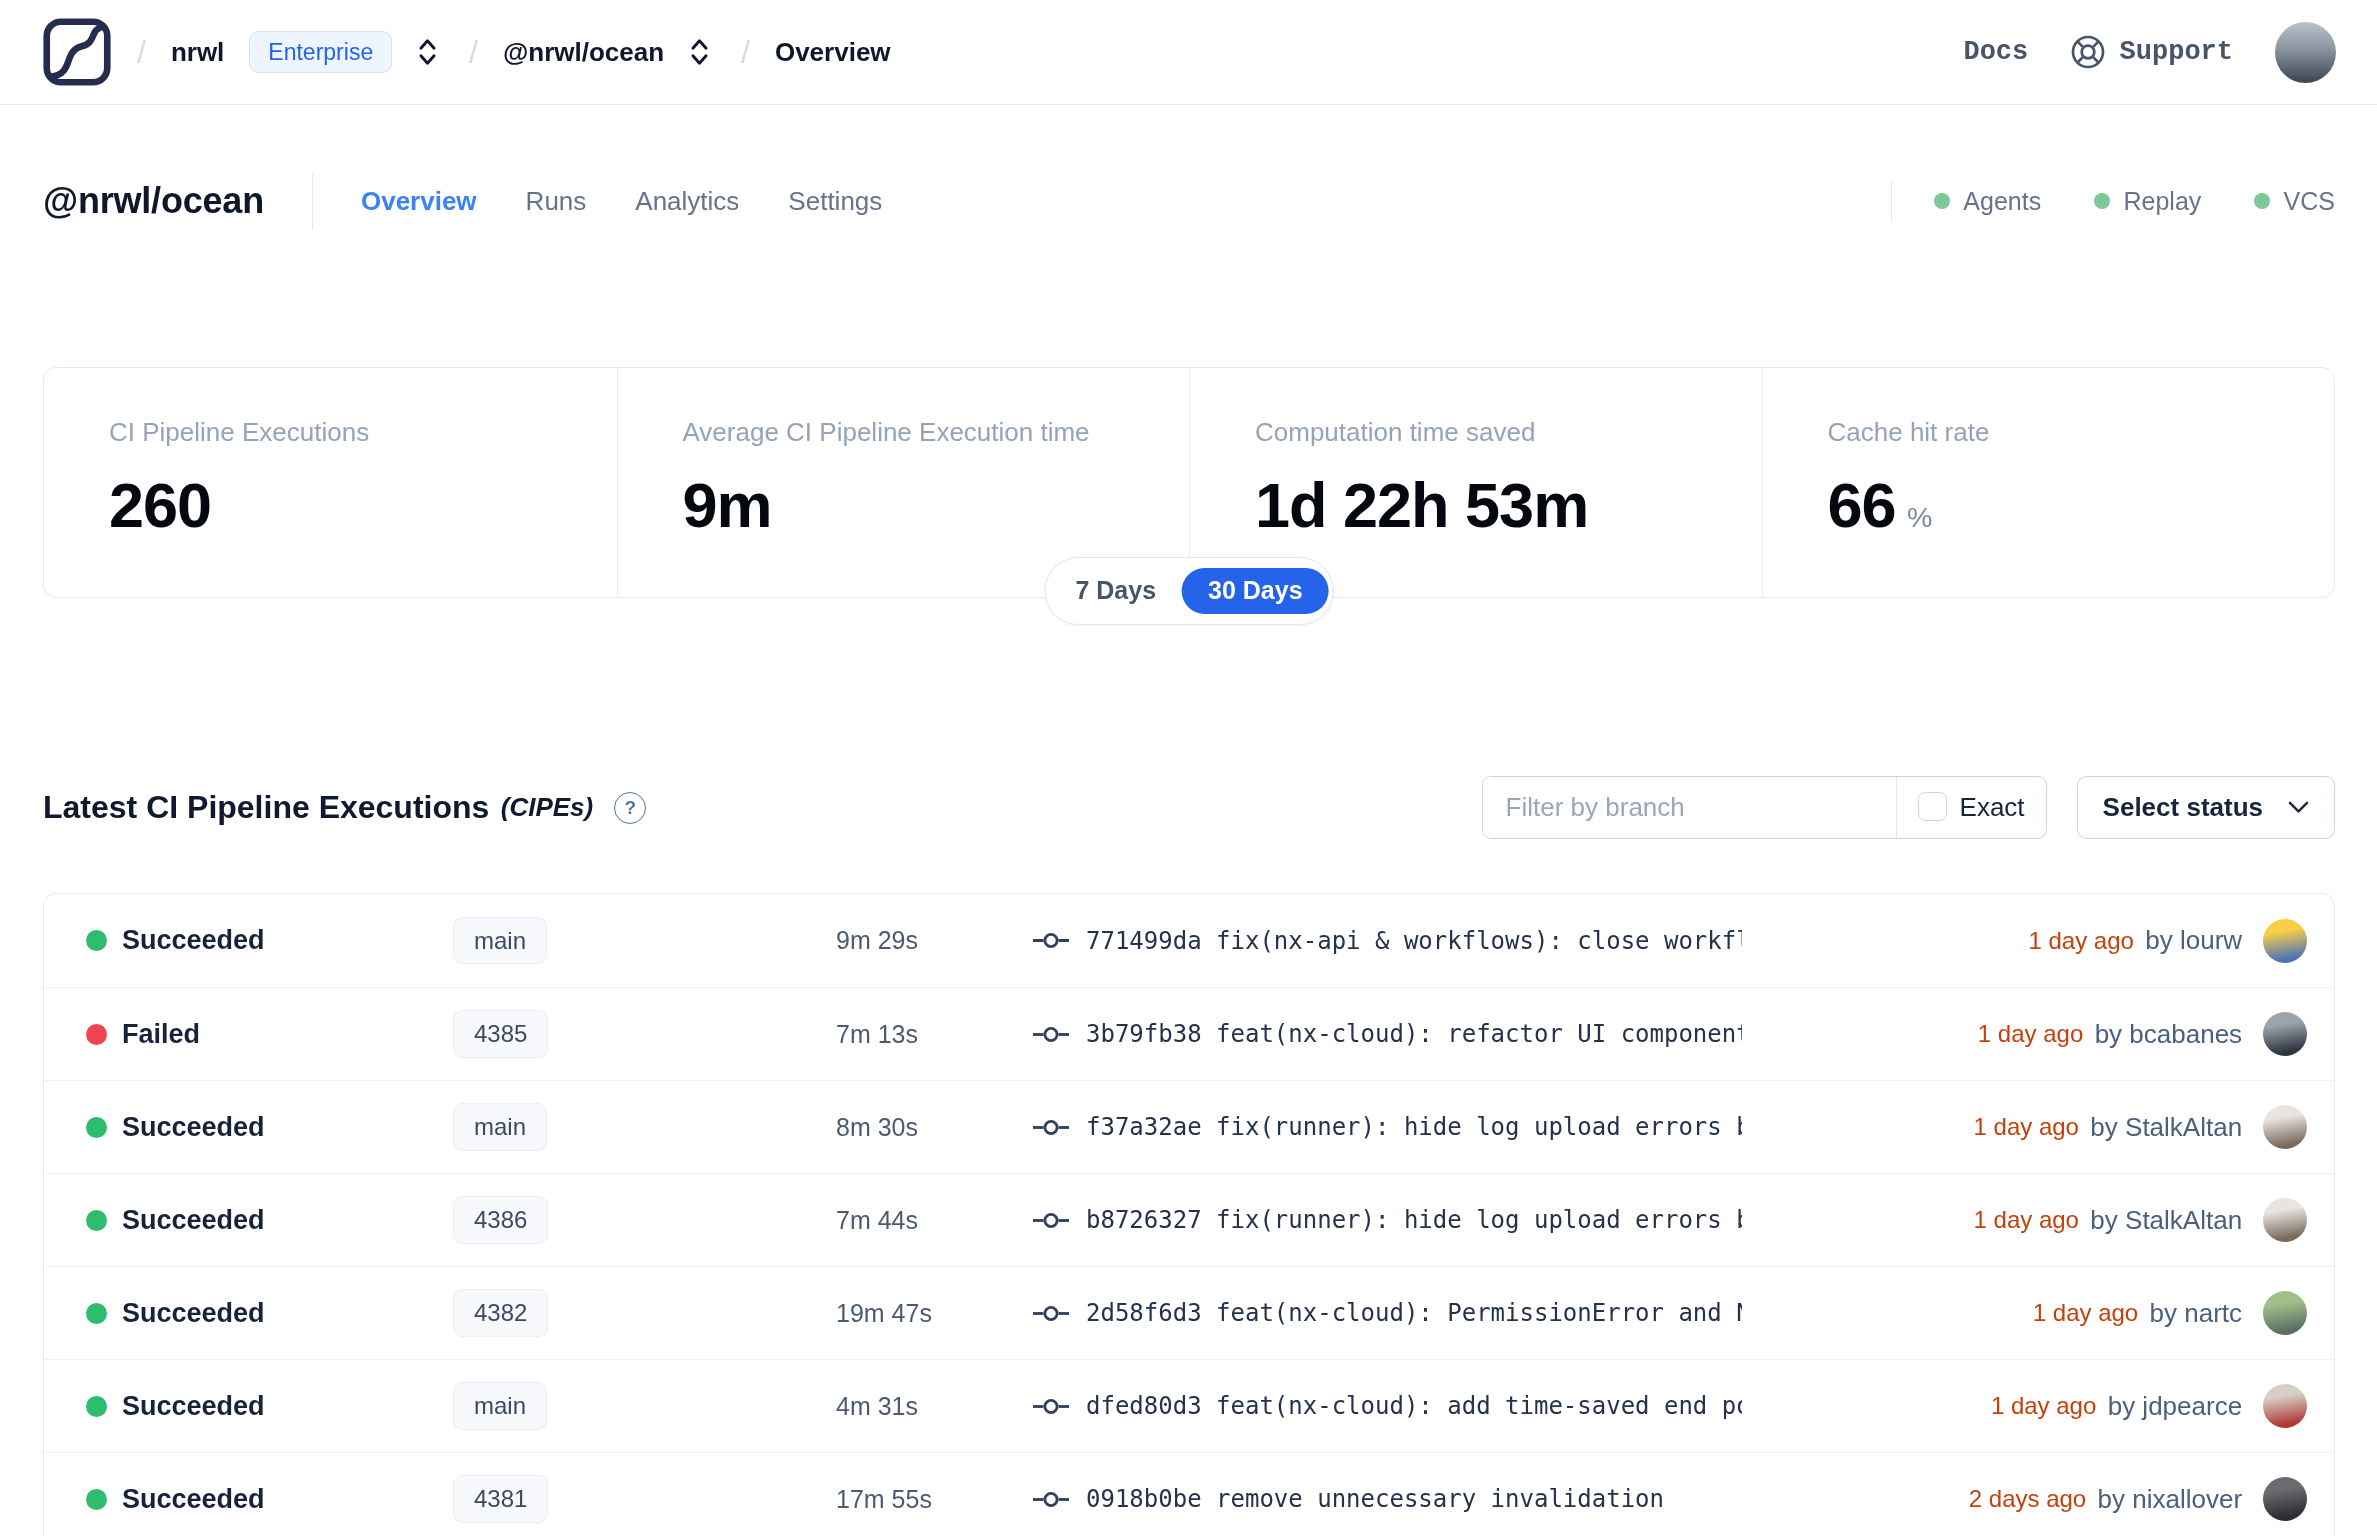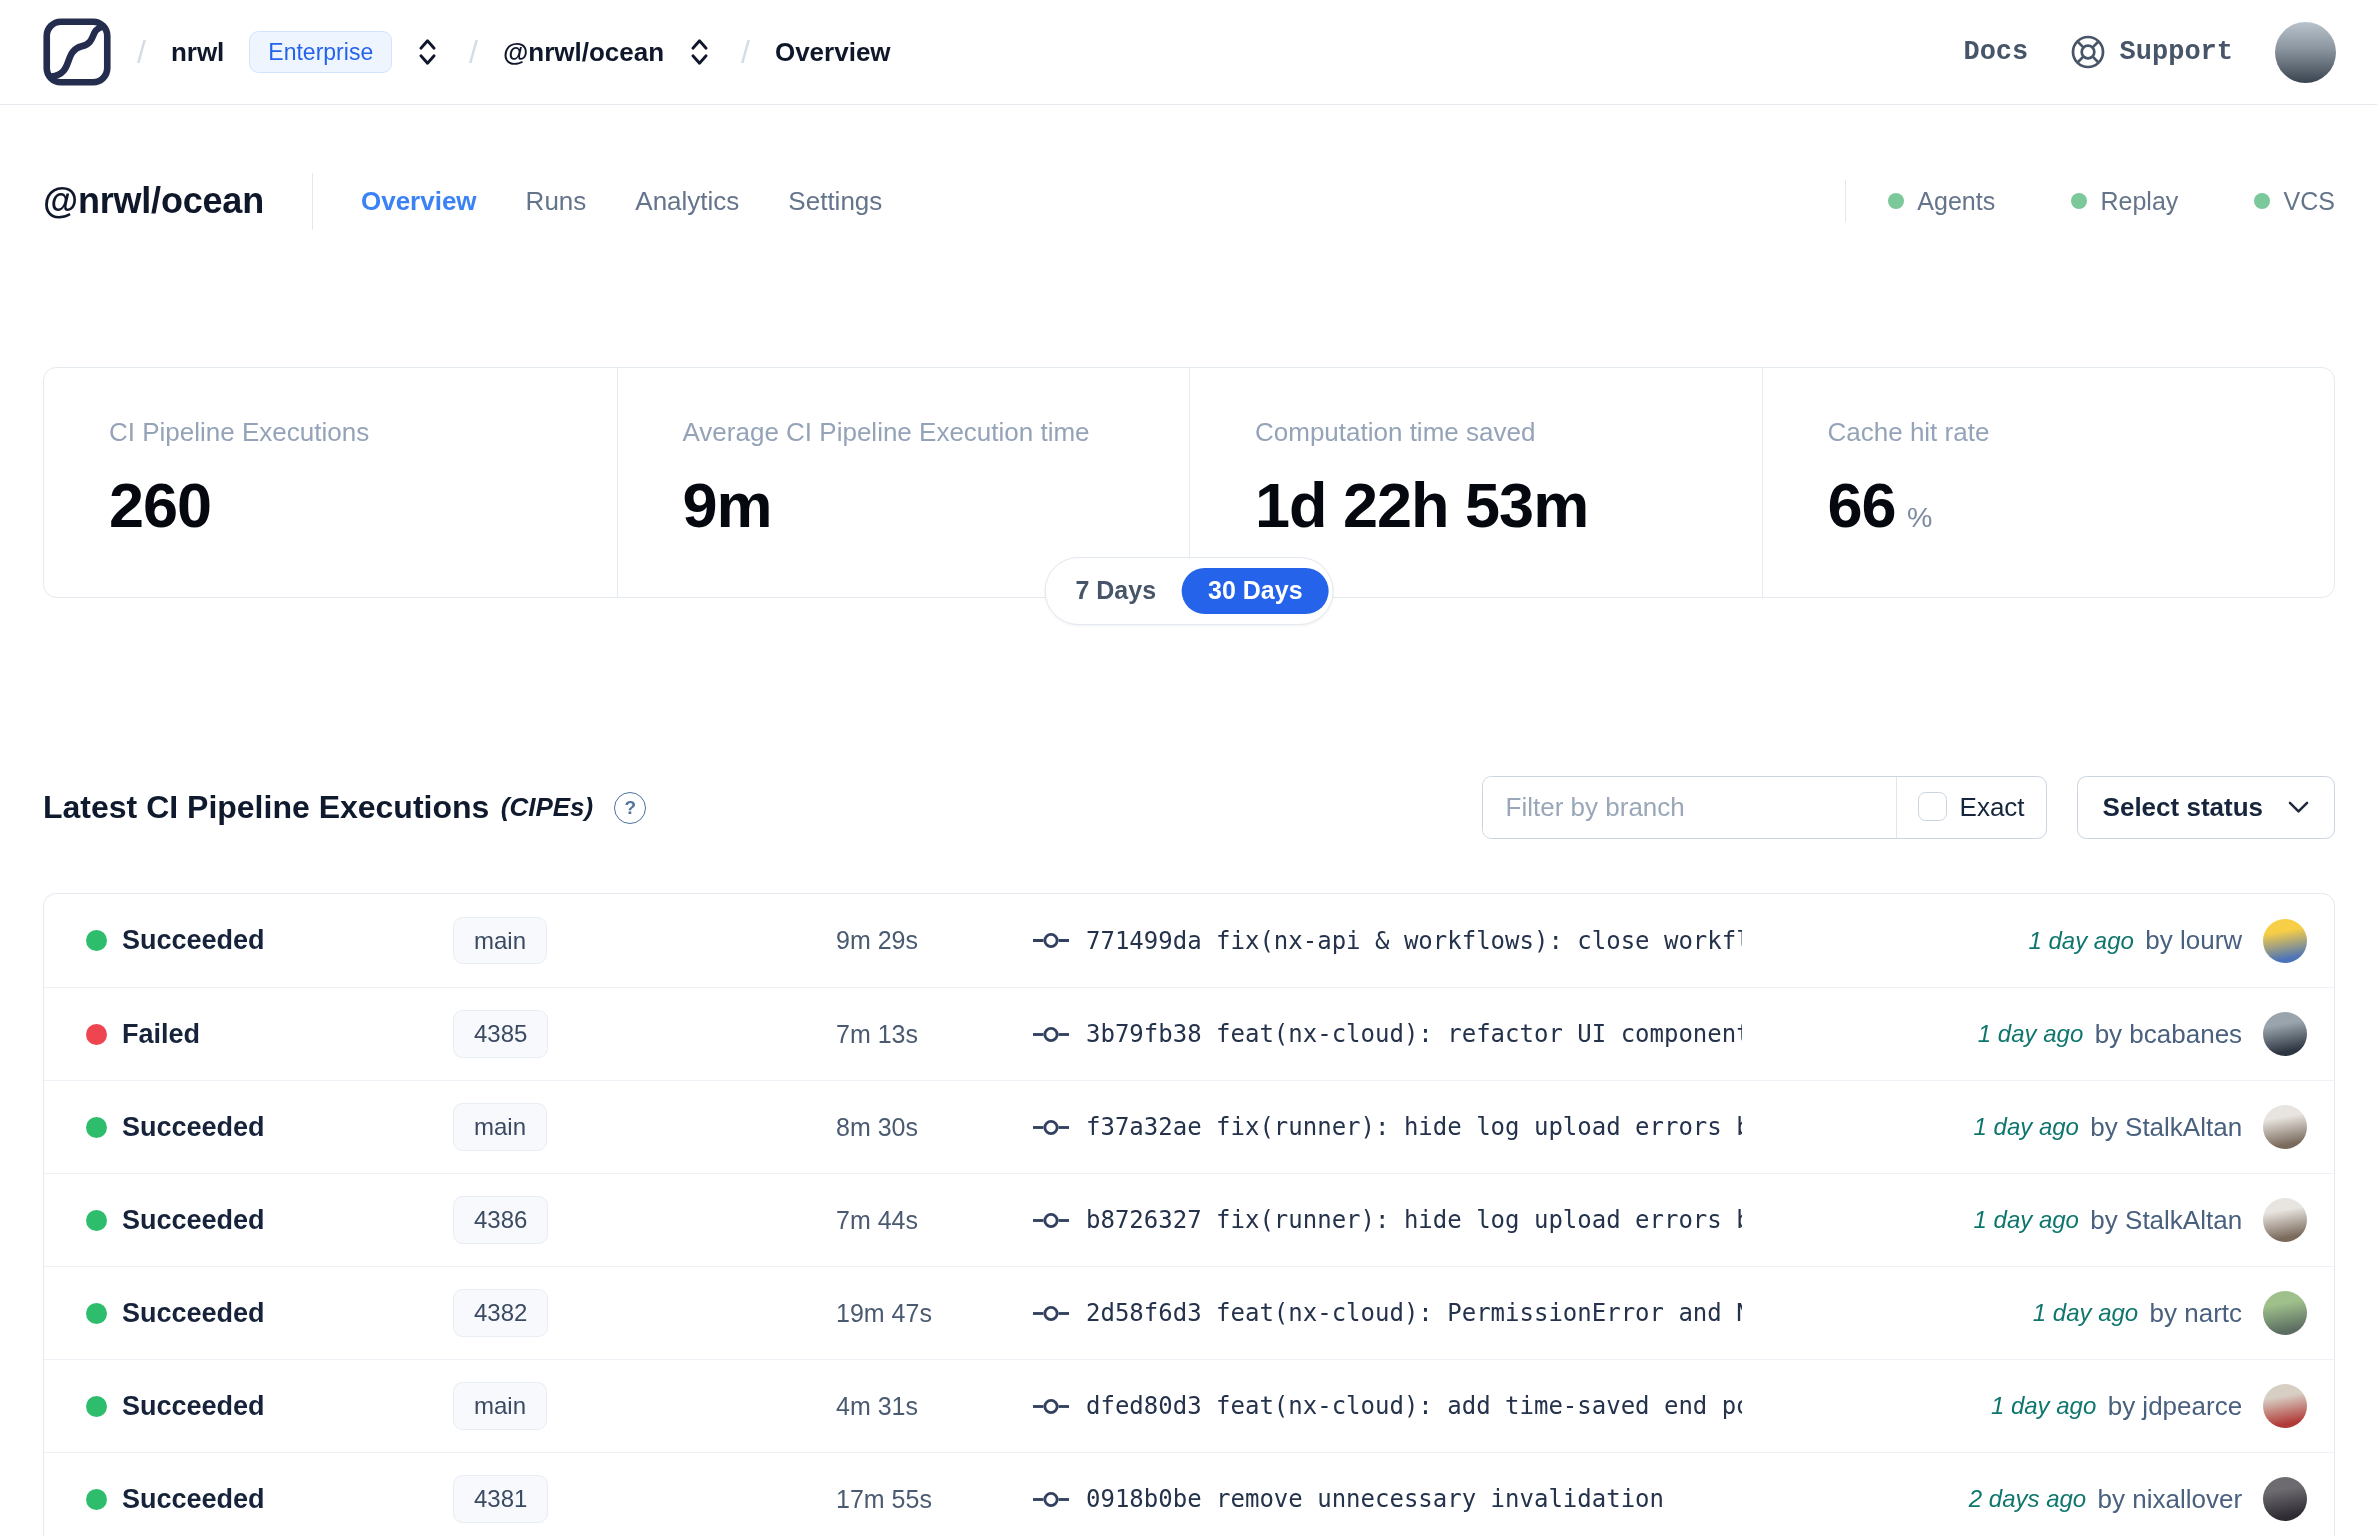--- a/index.html
+++ b/index.html
@@ -27,21 +27,21 @@
 
   
   .ws-header { margin-top:59px; padding:0 43px; display:flex; align-items:center; height:74px; }
   .ws-title { font-size:36px; font-weight:700; color:#0f172a; letter-spacing:-0.2px; }
   .vdiv { width:1px; background:#e2e8f0; height:57px; margin:0 48px; }
   .vdiv.short { height:42px; margin:0 0 0 0; }
   .tabs { display:flex; align-items:center; gap:49px; }
   .tab { font-size:26px; font-weight:500; color:#64748b; cursor:pointer; }
   .tab.active { color:#3b82f6; font-weight:600; }
   .spacer { flex:1; }
-  .services { display:flex; align-items:flex-start; gap:76px; margin-left:42px; }
+  .services { display:flex; align-items:flex-start; gap:53px; margin-left:42px; }
   .service { display:flex; align-items:center; gap:13.3px; cursor:pointer; }
   .service-dot { width:16px; height:16px; border-radius:50%; }
   .service-label { font-size:25px; color:#64748b; }
 
   
   .stats { margin:129px 43px 0 43px; position:relative; border:1px solid #e5eaf0;
            border-radius:13.3px; display:grid; grid-template-columns:repeat(4,1fr);
            height:231px; background:#fff; }
   .stat-card { padding:49px 0 0 65px; }
   .stat-card + .stat-card { border-left:1px solid #e5eaf0; }
@@ -89,21 +89,21 @@
   .status-dot { width:21px; height:21px; border-radius:50%; flex:none; }
   .status-text { font-size:27px; font-weight:600; color:#17233b; }
   .c2 { flex:0 0 383px; }
   .branch-badge { display:inline-block; background:#f7f9fc; border:1px solid #e8edf3;
                   border-radius:9.5px; padding:8.6px 20px; font-size:24px; color:#3b4a63; }
   .c3 { flex:0 0 197px; font-size:25px; color:#4a5a70; }
   .c4 { flex:1; min-width:0; display:flex; align-items:center; gap:17px; }
   .commit-text { font-family:"DejaVu Sans Mono", monospace; font-size:24px; color:#24324b;
                  white-space:nowrap; overflow:hidden; max-width:656px; }
   .c5 { margin-left:auto; display:flex; align-items:center; gap:11.4px; white-space:nowrap; }
-  .time-ago { font-size:24px; font-style:italic; color:#0f766e; }
+  .time-ago { font-size:24px; color:#c2410c; }
   .row-author { font-size:26px; font-weight:500; color:#49607f; }
   .row-avatar { width:44px; height:44px; margin-left:9.5px; }
 
   svg { display:block; }
 </style>
 </head>
 <body>
 
 <div class="page">
 

